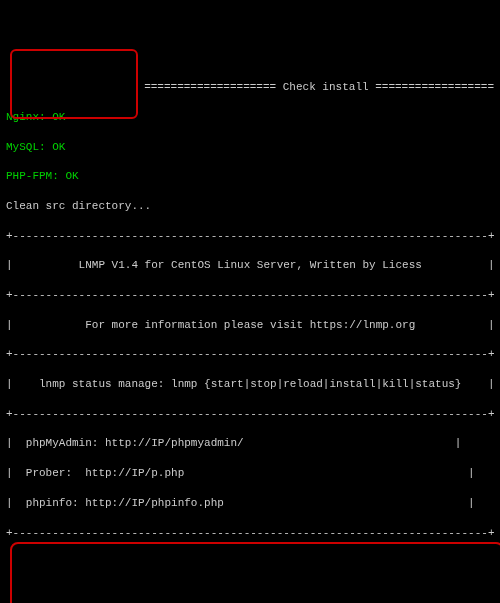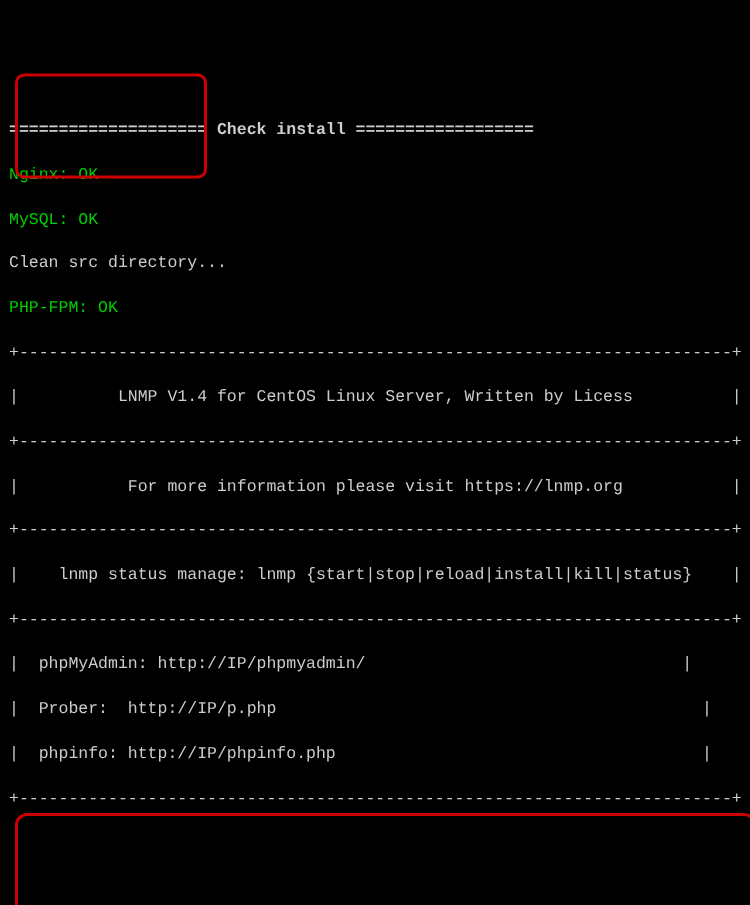--- a/index.html
+++ b/index.html
@@ -8,21 +8,21 @@
     background: #000;
     font-family: "Consolas", "Courier New", monospace;
     font-size: 11px;
     color: #ccc;
     line-height: 1.35;
     width: 488px;
     white-space: pre;
   }
   .row { display: block; }
   .green { color: #00d000; }
-  .title-line { text-align: left; font-weight: bold; }
+  .title-line { text-align: right; }
   .red-box-top {
     border: 2px solid #c00;
     border-radius: 6px;
     position: absolute;
     left: 4px;
     top: 28px;
     width: 124px;
     height: 66px;
     pointer-events: none;
   }
@@ -40,22 +40,22 @@
 </style>
 </head>
 <body>
 <div class="container">
 
 
 
 <span class="row title-line">==================== Check install ==================</span>
 <span class="row green">Nginx: OK</span>
 <span class="row green">MySQL: OK</span>
+<span class="row green">PHP-FPM: OK</span>
 <span class="row">Clean src directory...</span>
-<span class="row green">PHP-FPM: OK</span>
 <span class="row">+------------------------------------------------------------------------+</span>
 <span class="row">|          LNMP V1.4 for CentOS Linux Server, Written by Licess          |</span>
 <span class="row">+------------------------------------------------------------------------+</span>
 <span class="row">|           For more information please visit https://lnmp.org           |</span>
 <span class="row">+------------------------------------------------------------------------+</span>
 <span class="row">|    lnmp status manage: lnmp {start|stop|reload|install|kill|status}    |</span>
 <span class="row">+------------------------------------------------------------------------+</span>
 <span class="row">|  phpMyAdmin: http://IP/phpmyadmin/                                |</span>
 <span class="row">|  Prober:  http://IP/p.php                                           |</span>
 <span class="row">|  phpinfo: http://IP/phpinfo.php                                     |</span>

